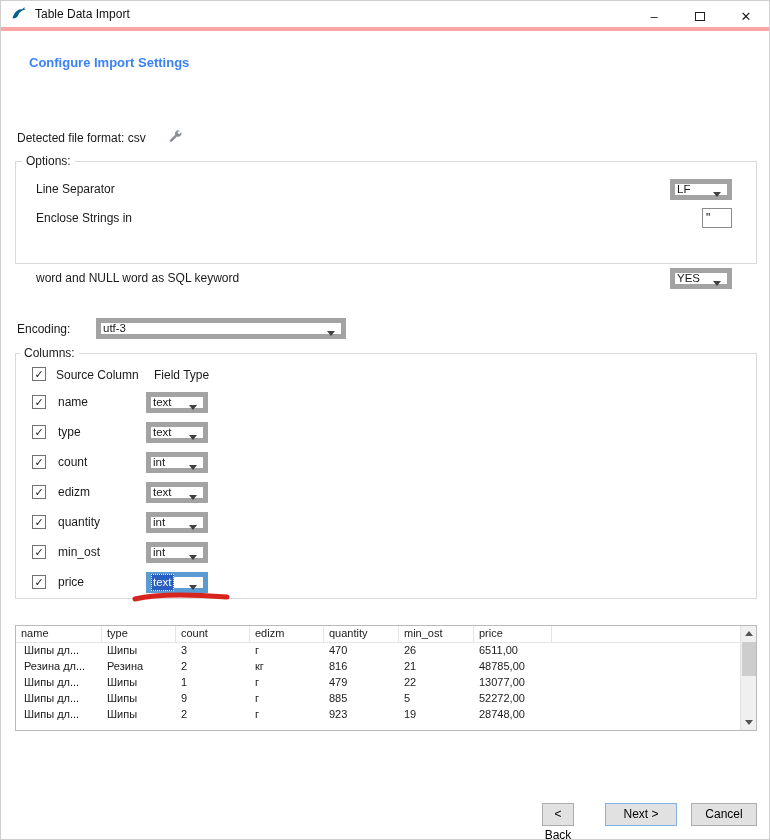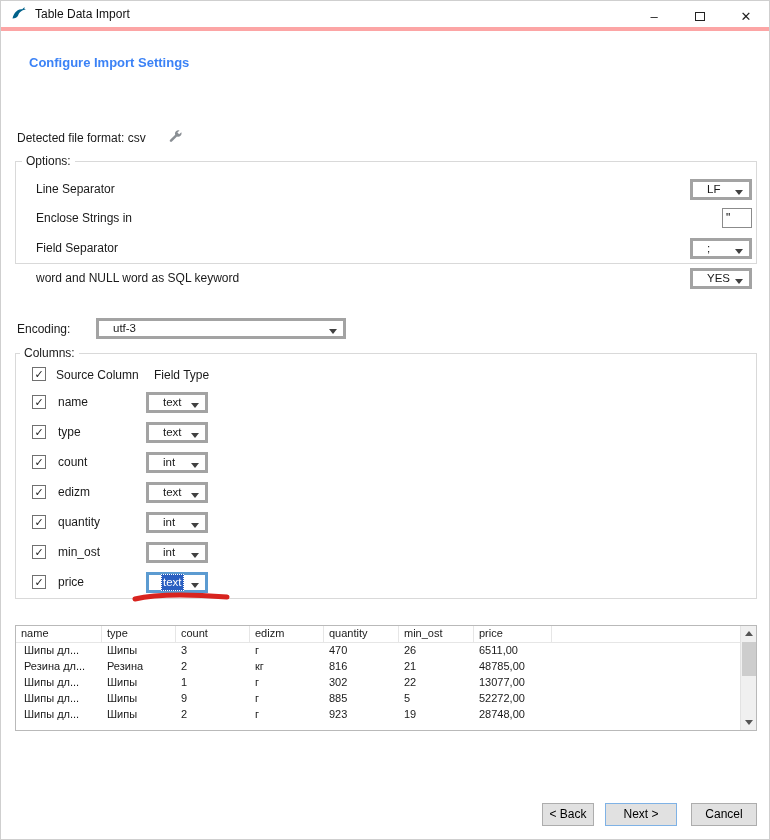--- a/index.html
+++ b/index.html
@@ -21,25 +21,25 @@
   
   .heading { position:absolute; left:28px; top:54px; font-size:13px; font-weight:bold; color:#3b82f6; }
   
   .detected { position:absolute; left:16px; top:129px; display:flex; align-items:center; }
   .wrench { width:15px; height:15px; margin-left:22px; }
   
   .groupbox { position:absolute; border:1px solid #d9d9d9; background:#fff; }
   .legend { position:absolute; top:-8px; left:6px; background:#fff; padding:0 4px; font-size:12px; color:#1a1a1a; }
   #options-box { left:14px; top:160px; width:742px; height:103px; }
   #columns-box { left:14px; top:352px; width:742px; height:246px; }
-  .opt-row { position:absolute; left:20px; right:4px; height:22px; display:flex;
+  .opt-row { position:absolute; left:20px; right:24px; height:22px; display:flex;
     align-items:center; justify-content:space-between; }
   
-  .select { position:relative; height:21px; background:#fff; border:3px solid #a3a3a3;
-    display:flex; align-items:center; padding-left:12px; cursor:default; }
+  .select { position:relative; height:21px; background:#fff; border:5px solid #a3a3a3;
+    display:flex; align-items:center; padding-left:0; cursor:default; }
   .select .sel-value { font-size:11.5px; line-height:17px; padding:0 2px; white-space:pre; }
   .arrow { position:absolute; right:6px; top:8px; width:0; height:0;
     border-left:4px solid transparent; border-right:4px solid transparent; border-top:5px solid #404040; }
   .sel-sm { width:62px; }
   .sel-enc { width:250px; }
   .sel-field { width:62px; }
   .quote-input { width:30px; height:20px; border:1px solid #8b8b8b; font-family:"Liberation Sans",sans-serif;
     font-size:12px; padding:0 3px; }
   
   .highlight .sel-value { background:#2a5fc1; color:#fff; outline:1px dotted #ffffff; outline-offset:-1px; }
@@ -72,21 +72,21 @@
   
   .vscroll { position:absolute; top:0; right:0; bottom:0; width:16px; background:#f0f0f0; border-left:1px solid #e2e2e2; }
   .vs-arrow { position:absolute; left:0; width:16px; height:15px; display:flex; align-items:center; justify-content:center; }
   .vs-up { top:0; } .vs-down { bottom:0; }
   .tri-up { width:0;height:0;border-left:4px solid transparent;border-right:4px solid transparent;border-bottom:5px solid #555; }
   .tri-dn { width:0;height:0;border-left:4px solid transparent;border-right:4px solid transparent;border-top:5px solid #555; }
   .vs-thumb { position:absolute; left:1px; top:16px; width:14px; height:34px; background:#cdcdcd; }
   
   .btn { position:absolute; top:802px; height:23px; background:#e1e1e1; border:1px solid #adadad;
     font-family:"Liberation Sans",sans-serif; font-size:12px; text-align:center; line-height:21px; cursor:default; }
-  #btn-back { left:541px; width:52px; }
+  #btn-back { left:541px; width:32px; }
   #btn-next { left:604px; width:72px; border-color:#7fb2e5; }
   #btn-cancel { left:690px; width:66px; }
 </style>
 </head>
 <body>
 
 <div id="window">
 
   <div class="titlebar">
     <svg class="app-icon" viewBox="0 0 16 16">
@@ -125,27 +125,20 @@
         <span class="sel-value">LF</span>
         <span class="arrow"></span>
       </div>
     </div>
 
     <div class="opt-row" style="top:45px;">
       <span>Enclose Strings in</span>
       <input class="quote-input" value="&quot;" style="">
     </div>
 
-    <div class="opt-row" style="top:75px;">
-      <span>Field Separator</span>
-      <div class="select sel-sm">
-        <span class="sel-value">;</span>
-        <span class="arrow"></span>
-      </div>
-    </div>
 
     <div class="opt-row" style="top:105px;">
       <span>word and NULL word as SQL keyword</span>
       <div class="select sel-sm">
         <span class="sel-value">YES</span>
         <span class="arrow"></span>
       </div>
     </div>
   </div>
 
@@ -275,21 +268,21 @@
       <div class="pt-cell w3">кг</div>
       <div class="pt-cell w4">816</div>
       <div class="pt-cell w5">21</div>
       <div class="pt-cell w6">48785,00</div>
     </div>
     <div class="pt-row">
       <div class="pt-cell first w0">Шипы дл...</div>
       <div class="pt-cell w1">Шипы</div>
       <div class="pt-cell w2">1</div>
       <div class="pt-cell w3">г</div>
-      <div class="pt-cell w4">302</div>
+      <div class="pt-cell w4">479</div>
       <div class="pt-cell w5">22</div>
       <div class="pt-cell w6">13077,00</div>
     </div>
     <div class="pt-row">
       <div class="pt-cell first w0">Шипы дл...</div>
       <div class="pt-cell w1">Шипы</div>
       <div class="pt-cell w2">9</div>
       <div class="pt-cell w3">г</div>
       <div class="pt-cell w4">885</div>
       <div class="pt-cell w5">5</div>

